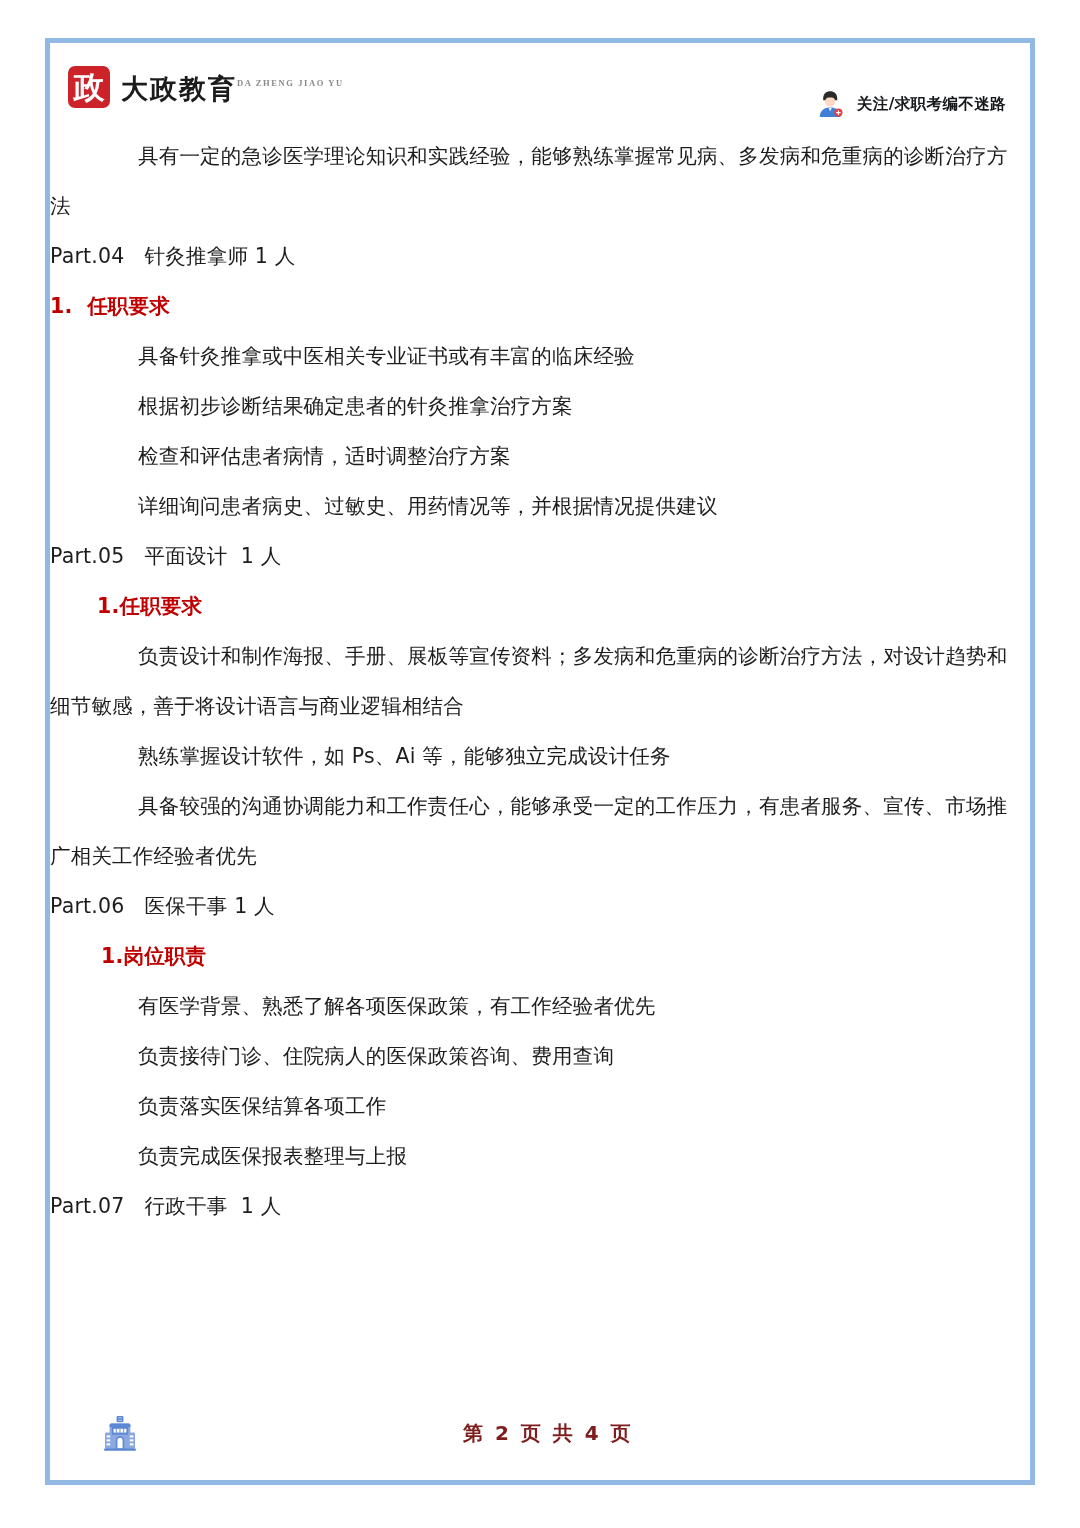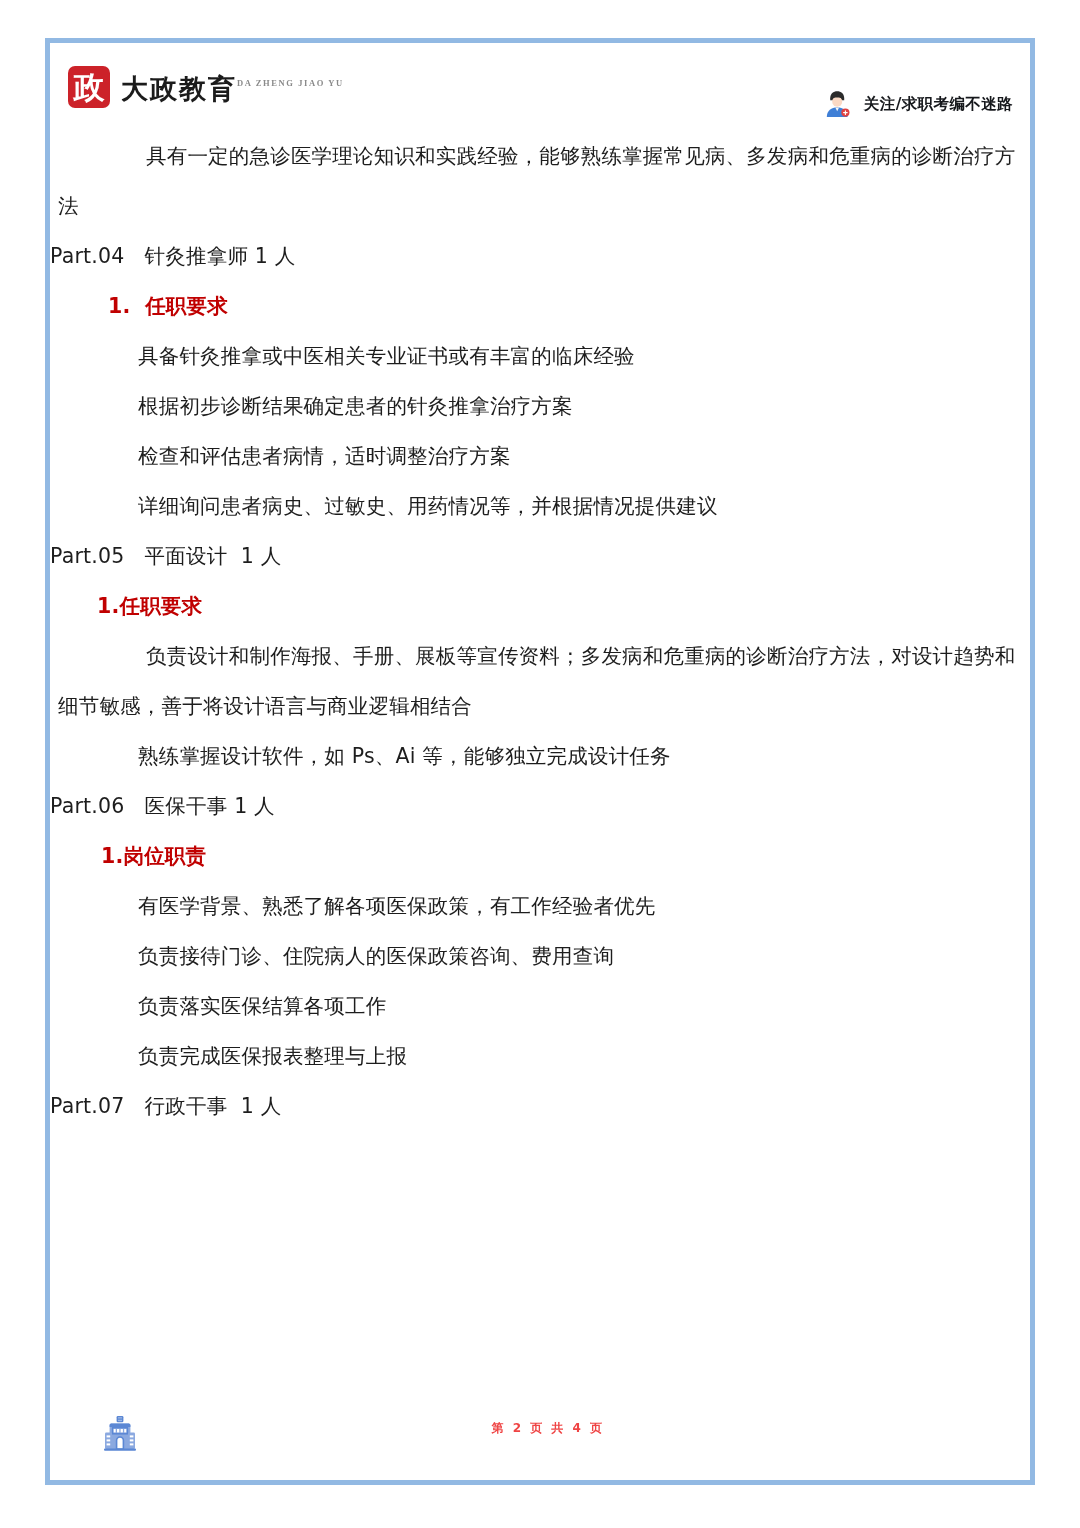--- a/index.html
+++ b/index.html
@@ -95,21 +95,21 @@
     font-family: "Liberation Serif", "DejaVu Serif", serif;
     font-size: 8.5px;
     font-weight: 700;
     color: #8a8a8a;
     letter-spacing: 1.6px;
     text-align: right;
   }
 
   .follow-badge {
     position: absolute;
-    right: 17px;
+    right: 24px;
     top: 47px;
     display: flex;
     align-items: center;
     gap: 13px;
   }
   .avatar-icon {
     width: 27px;
     height: 28px;
     position: relative;
     display: block;
@@ -147,34 +147,34 @@
     width: 973px;
   }
 
   
   .line-red {
     color: #c00000;
     font-weight: 700;
     font-size: 20.5px;
     letter-spacing: 0.2px;
   }
-  .indent-red-a { text-indent: 0; padding-left: 58px; }
+  .indent-red-a { text-indent: 0; }
   .indent-red-b { text-indent: 0; padding-left: 47px; }
   .indent-red-c { text-indent: 0; padding-left: 51px; }
 
   
   .indent-item {
     text-indent: 0;
     padding-left: 88px;
     width: 885px;
   }
   
   .flow {
     text-indent: 88px;
-    padding-left: 8px;
+    padding-left: 0;
     width: 973px;
   }
 
   
   .doc-footer {
     position: absolute;
     left: 0;
     bottom: 18px;
     width: 980px;
     height: 52px;
@@ -187,23 +187,23 @@
     height: 38px;
     display: block;
   }
   .page-number {
     position: absolute;
     left: 16px;
     right: 0;
     top: 10px;
     text-align: center;
     font-family: "DejaVu Sans", "Liberation Sans", sans-serif;
-    font-size: 12px;
-    font-weight: 700;
-    color: #ef4444;
+    font-size: 20px;
+    font-weight: 700;
+    color: #7f1d1d;
     letter-spacing: 2.5px;
   }
 </style>
 </head>
 <body>
 
 <div class="page">
   <div class="page-frame"></div>
 
   <div class="page-inner">
@@ -246,20 +246,21 @@
       <p class="para indent-item">根据初步诊断结果确定患者的针灸推拿治疗方案</p>
       <p class="para indent-item">检查和评估患者病情，适时调整治疗方案</p>
       <p class="para indent-item">详细询问患者病史、过敏史、用药情况等，并根据情况提供建议</p>
 
       <p class="para line-part">Part.05   平面设计  1 人</p>
 
       <p class="para line-red indent-red-b">1.任职要求</p>
 
       <p class="para flow">负责设计和制作海报、手册、展板等宣传资料；多发病和危重病的诊断治疗方法，对设计趋势和细节敏感，善于将设计语言与商业逻辑相结合</p>
       <p class="para indent-item">熟练掌握设计软件，如 Ps、Ai 等，能够独立完成设计任务</p>
+      <p class="para flow">具备较强的沟通协调能力和工作责任心，能够承受一定的工作压力，有患者服务、宣传、市场推广相关工作经验者优先</p>
 
       <p class="para line-part">Part.06   医保干事 1 人</p>
 
       <p class="para line-red indent-red-c">1.岗位职责</p>
 
       <p class="para indent-item">有医学背景、熟悉了解各项医保政策，有工作经验者优先</p>
       <p class="para indent-item">负责接待门诊、住院病人的医保政策咨询、费用查询</p>
       <p class="para indent-item">负责落实医保结算各项工作</p>
       <p class="para indent-item">负责完成医保报表整理与上报</p>
 

